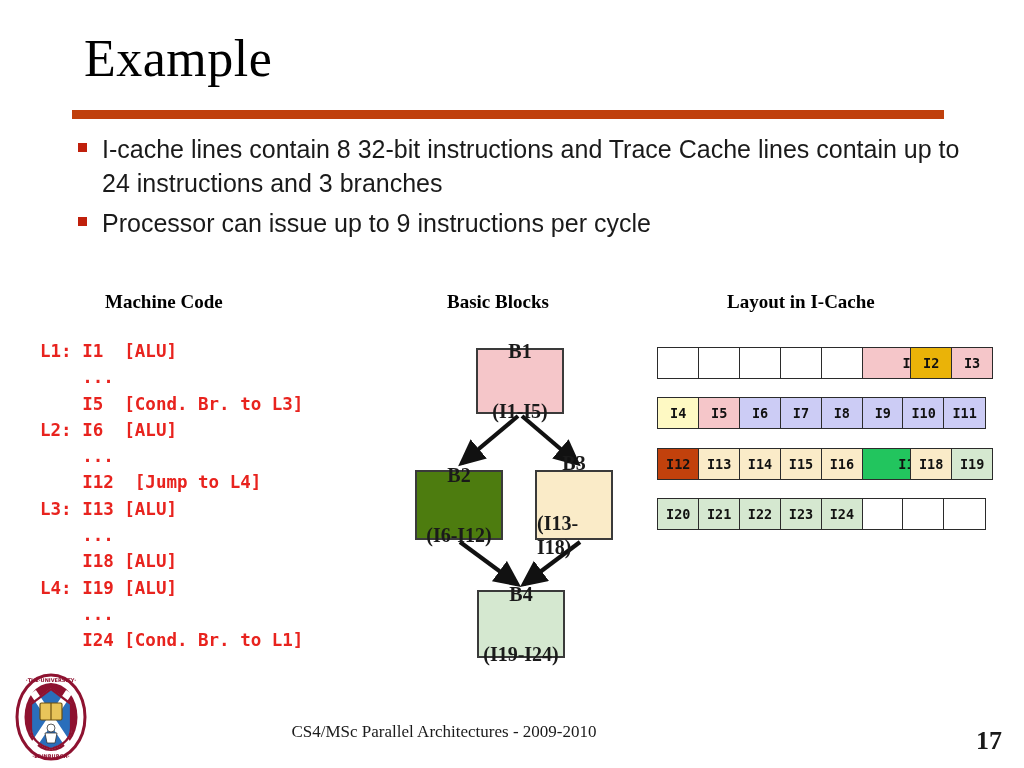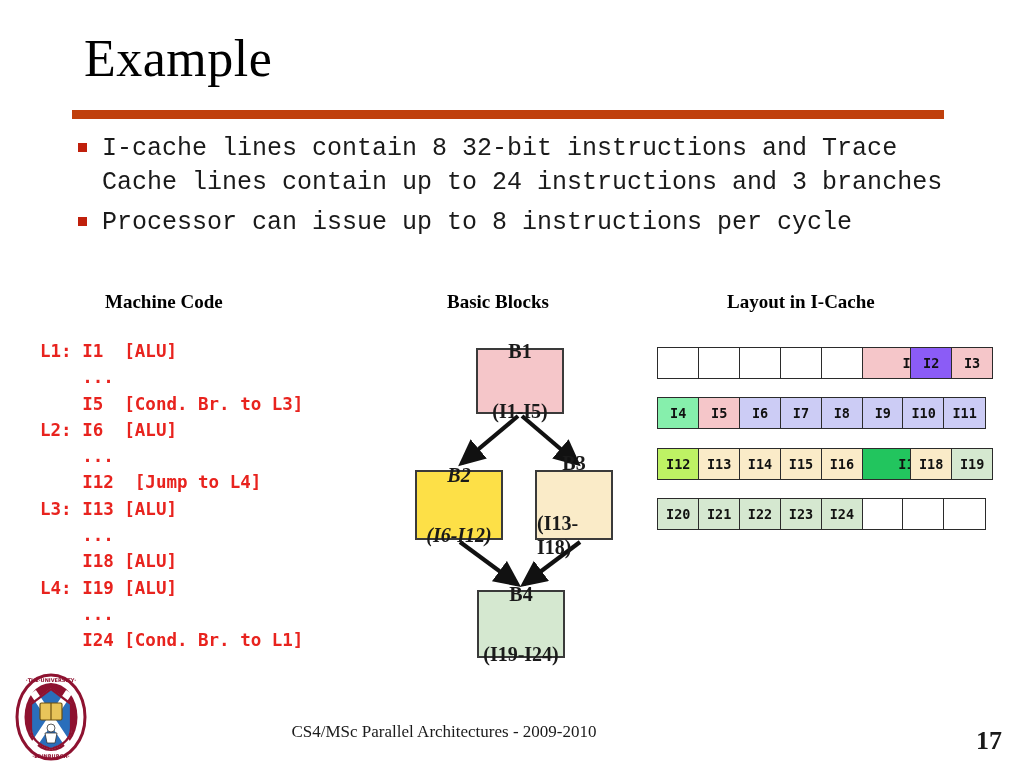--- a/index.html
+++ b/index.html
@@ -26,21 +26,21 @@
   
   .bullets{position:absolute;left:78px;top:132px;width:900px;}
   .bullet-row{position:relative;margin-bottom:6px;}
   .bullet-mark{
     position:absolute;left:0;top:11px;width:9px;height:9px;
     background:#C0200C;
   }
   .bullet-text{
     margin-left:24px;
     font-size:25px;line-height:34px;color:#1a1a1a;
-    font-family:Liberation Mono, monospace;
+    font-family:Liberation Sans, sans-serif;
   }
 
   
   .col-head{
     position:absolute;font-weight:bold;font-size:19px;color:#000;
     font-family:"Liberation Serif", serif;white-space:nowrap;
   }
   #head-machine{left:105px;top:291px;}
   #head-blocks{left:447px;top:291px;}
   #head-layout{left:727px;top:291px;}
@@ -99,21 +99,21 @@
   <div id="title">Example</div>
   <div id="title-rule"></div>
 
   <div class="bullets">
     <div class="bullet-row">
       <span class="bullet-mark"></span>
       <div class="bullet-text">I-cache lines contain 8 32-bit instructions and Trace Cache lines contain up to 24 instructions and 3 branches</div>
     </div>
     <div class="bullet-row">
       <span class="bullet-mark"></span>
-      <div class="bullet-text">Processor can issue up to 8 instructions per cycle</div>
+      <div class="bullet-text">Processor can issue up to 9 instructions per cycle</div>
     </div>
   </div>
 
   <div class="col-head" id="head-machine">Machine Code</div>
   <div class="col-head" id="head-blocks">Basic Blocks</div>
   <div class="col-head" id="head-layout">Layout in I-Cache</div>
 
   <div id="code"><div class="code-line">L1: I1  [ALU]</div><div class="code-line">    ...</div><div class="code-line">    I5  [Cond. Br. to L3]</div><div class="code-line">L2: I6  [ALU]</div><div class="code-line">    ...</div><div class="code-line">    I12  [Jump to L4]</div><div class="code-line">L3: I13 [ALU]</div><div class="code-line">    ...</div><div class="code-line">    I18 [ALU]</div><div class="code-line">L4: I19 [ALU]</div><div class="code-line">    ...</div><div class="code-line">    I24 [Cond. Br. to L1]</div></div>
 
   <div id="bb">
@@ -127,21 +127,21 @@
         <line x1="118" y1="86" x2="62" y2="133"></line>
         <line x1="122" y1="86" x2="177" y2="133"></line>
         <line x1="60" y1="212" x2="117" y2="254"></line>
         <line x1="180" y1="212" x2="124" y2="254"></line>
       </g>
     </svg>
   <div class="bb-box" style="left: 76px; top: 18px; width: 88px; height: 66px; background: rgb(245, 198, 201);">
         <div class="bb-name">B1</div>
         <div class="bb-range">(I1-I5)</div>
       </div>
-      <div class="bb-box" style="left: 15px; top: 140px; width: 88px; height: 70px; background: #fde047; font-style: italic;">
+      <div class="bb-box" style="left: 15px; top: 140px; width: 88px; height: 70px; background: #4d7c0f;">
         <div class="bb-name">B2</div>
         <div class="bb-range">(I6-I12)</div>
       </div>
       <div class="bb-box" style="left: 135px; top: 140px; width: 78px; height: 70px; background: rgb(250, 235, 200);">
         <div class="bb-name">B3</div>
         <div class="bb-range">(I13-I18)</div>
       </div>
       <div class="bb-box" style="left: 77px; top: 260px; width: 88px; height: 68px; background: rgb(213, 232, 208);">
         <div class="bb-name">B4</div>
         <div class="bb-range">(I19-I24)</div>
@@ -149,35 +149,35 @@
     </div>
 
   <div id="cache">
       <div class="cache-row" style="top: 7px;">
         <div class="cache-cell" style="background: rgb(255, 255, 255);"></div>
         <div class="cache-cell" style="background: rgb(255, 255, 255);"></div>
         <div class="cache-cell" style="background: rgb(255, 255, 255);"></div>
         <div class="cache-cell" style="background: rgb(255, 255, 255);"></div>
         <div class="cache-cell" style="background: rgb(255, 255, 255);"></div>
         <div class="cache-cell" style="background: rgb(245, 198, 201); padding-left: 48px;">I1</div>
-        <div class="cache-cell" style="background: #8b5cf6;">I2</div>
+        <div class="cache-cell" style="background: #eab308;">I2</div>
         <div class="cache-cell" style="background: rgb(245, 198, 201);">I3</div>
       </div>
       <div class="cache-row" style="top: 57px;">
-        <div class="cache-cell" style="background: #86efac;">I4</div>
+        <div class="cache-cell" style="background: #fef9c3;">I4</div>
         <div class="cache-cell" style="background: rgb(245, 198, 201);">I5</div>
         <div class="cache-cell" style="background: rgb(204, 204, 245);">I6</div>
         <div class="cache-cell" style="background: rgb(204, 204, 245);">I7</div>
         <div class="cache-cell" style="background: rgb(204, 204, 245);">I8</div>
         <div class="cache-cell" style="background: rgb(204, 204, 245);">I9</div>
         <div class="cache-cell" style="background: rgb(204, 204, 245);">I10</div>
         <div class="cache-cell" style="background: rgb(204, 204, 245);">I11</div>
       </div>
       <div class="cache-row" style="top: 108px;">
-        <div class="cache-cell" style="background: #bef264;">I12</div>
+        <div class="cache-cell" style="background: #c2410c;">I12</div>
         <div class="cache-cell" style="background: rgb(250, 235, 200);">I13</div>
         <div class="cache-cell" style="background: rgb(250, 235, 200);">I14</div>
         <div class="cache-cell" style="background: rgb(250, 235, 200); text-align: center;">I15</div>
         <div class="cache-cell" style="background: rgb(250, 235, 200);">I16</div>
         <div class="cache-cell" style="background: #22c55e; padding-left: 48px;">I17</div>
         <div class="cache-cell" style="background: rgb(250, 235, 200);">I18</div>
         <div class="cache-cell" style="background: rgb(213, 232, 208);">I19</div>
       </div>
       <div class="cache-row" style="top: 158px;">
         <div class="cache-cell" style="background: rgb(213, 232, 208);">I20</div>

